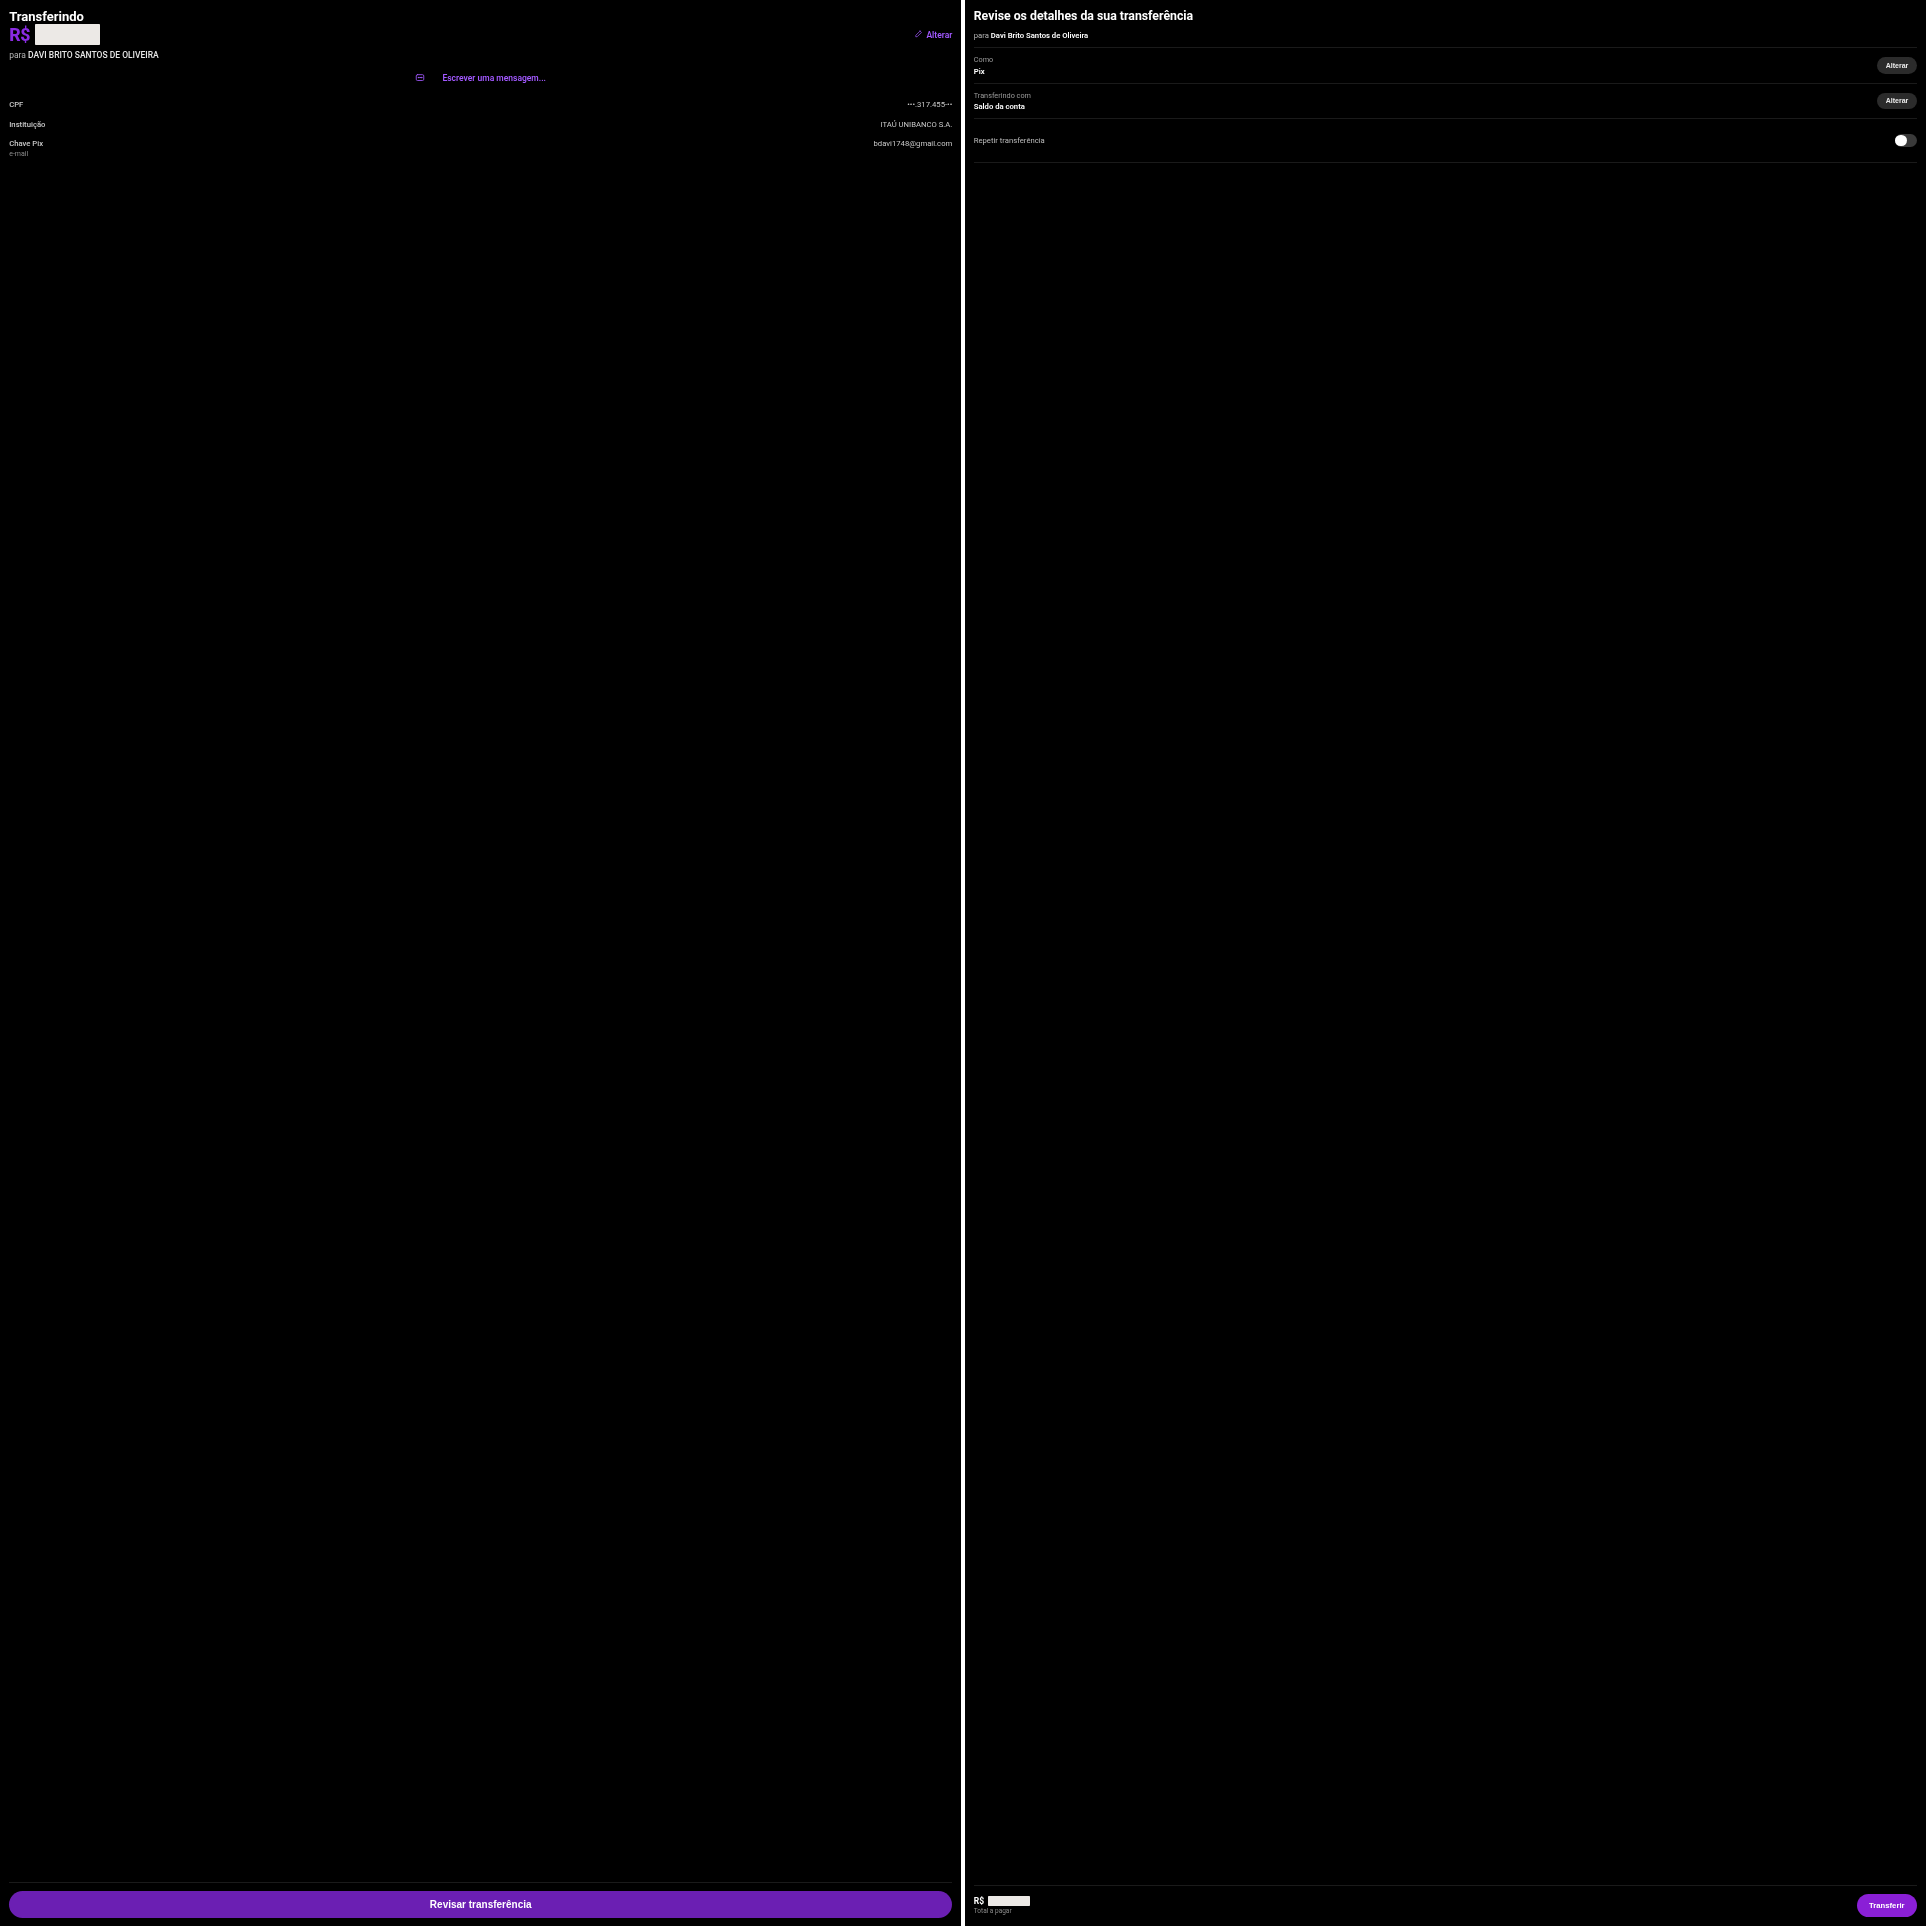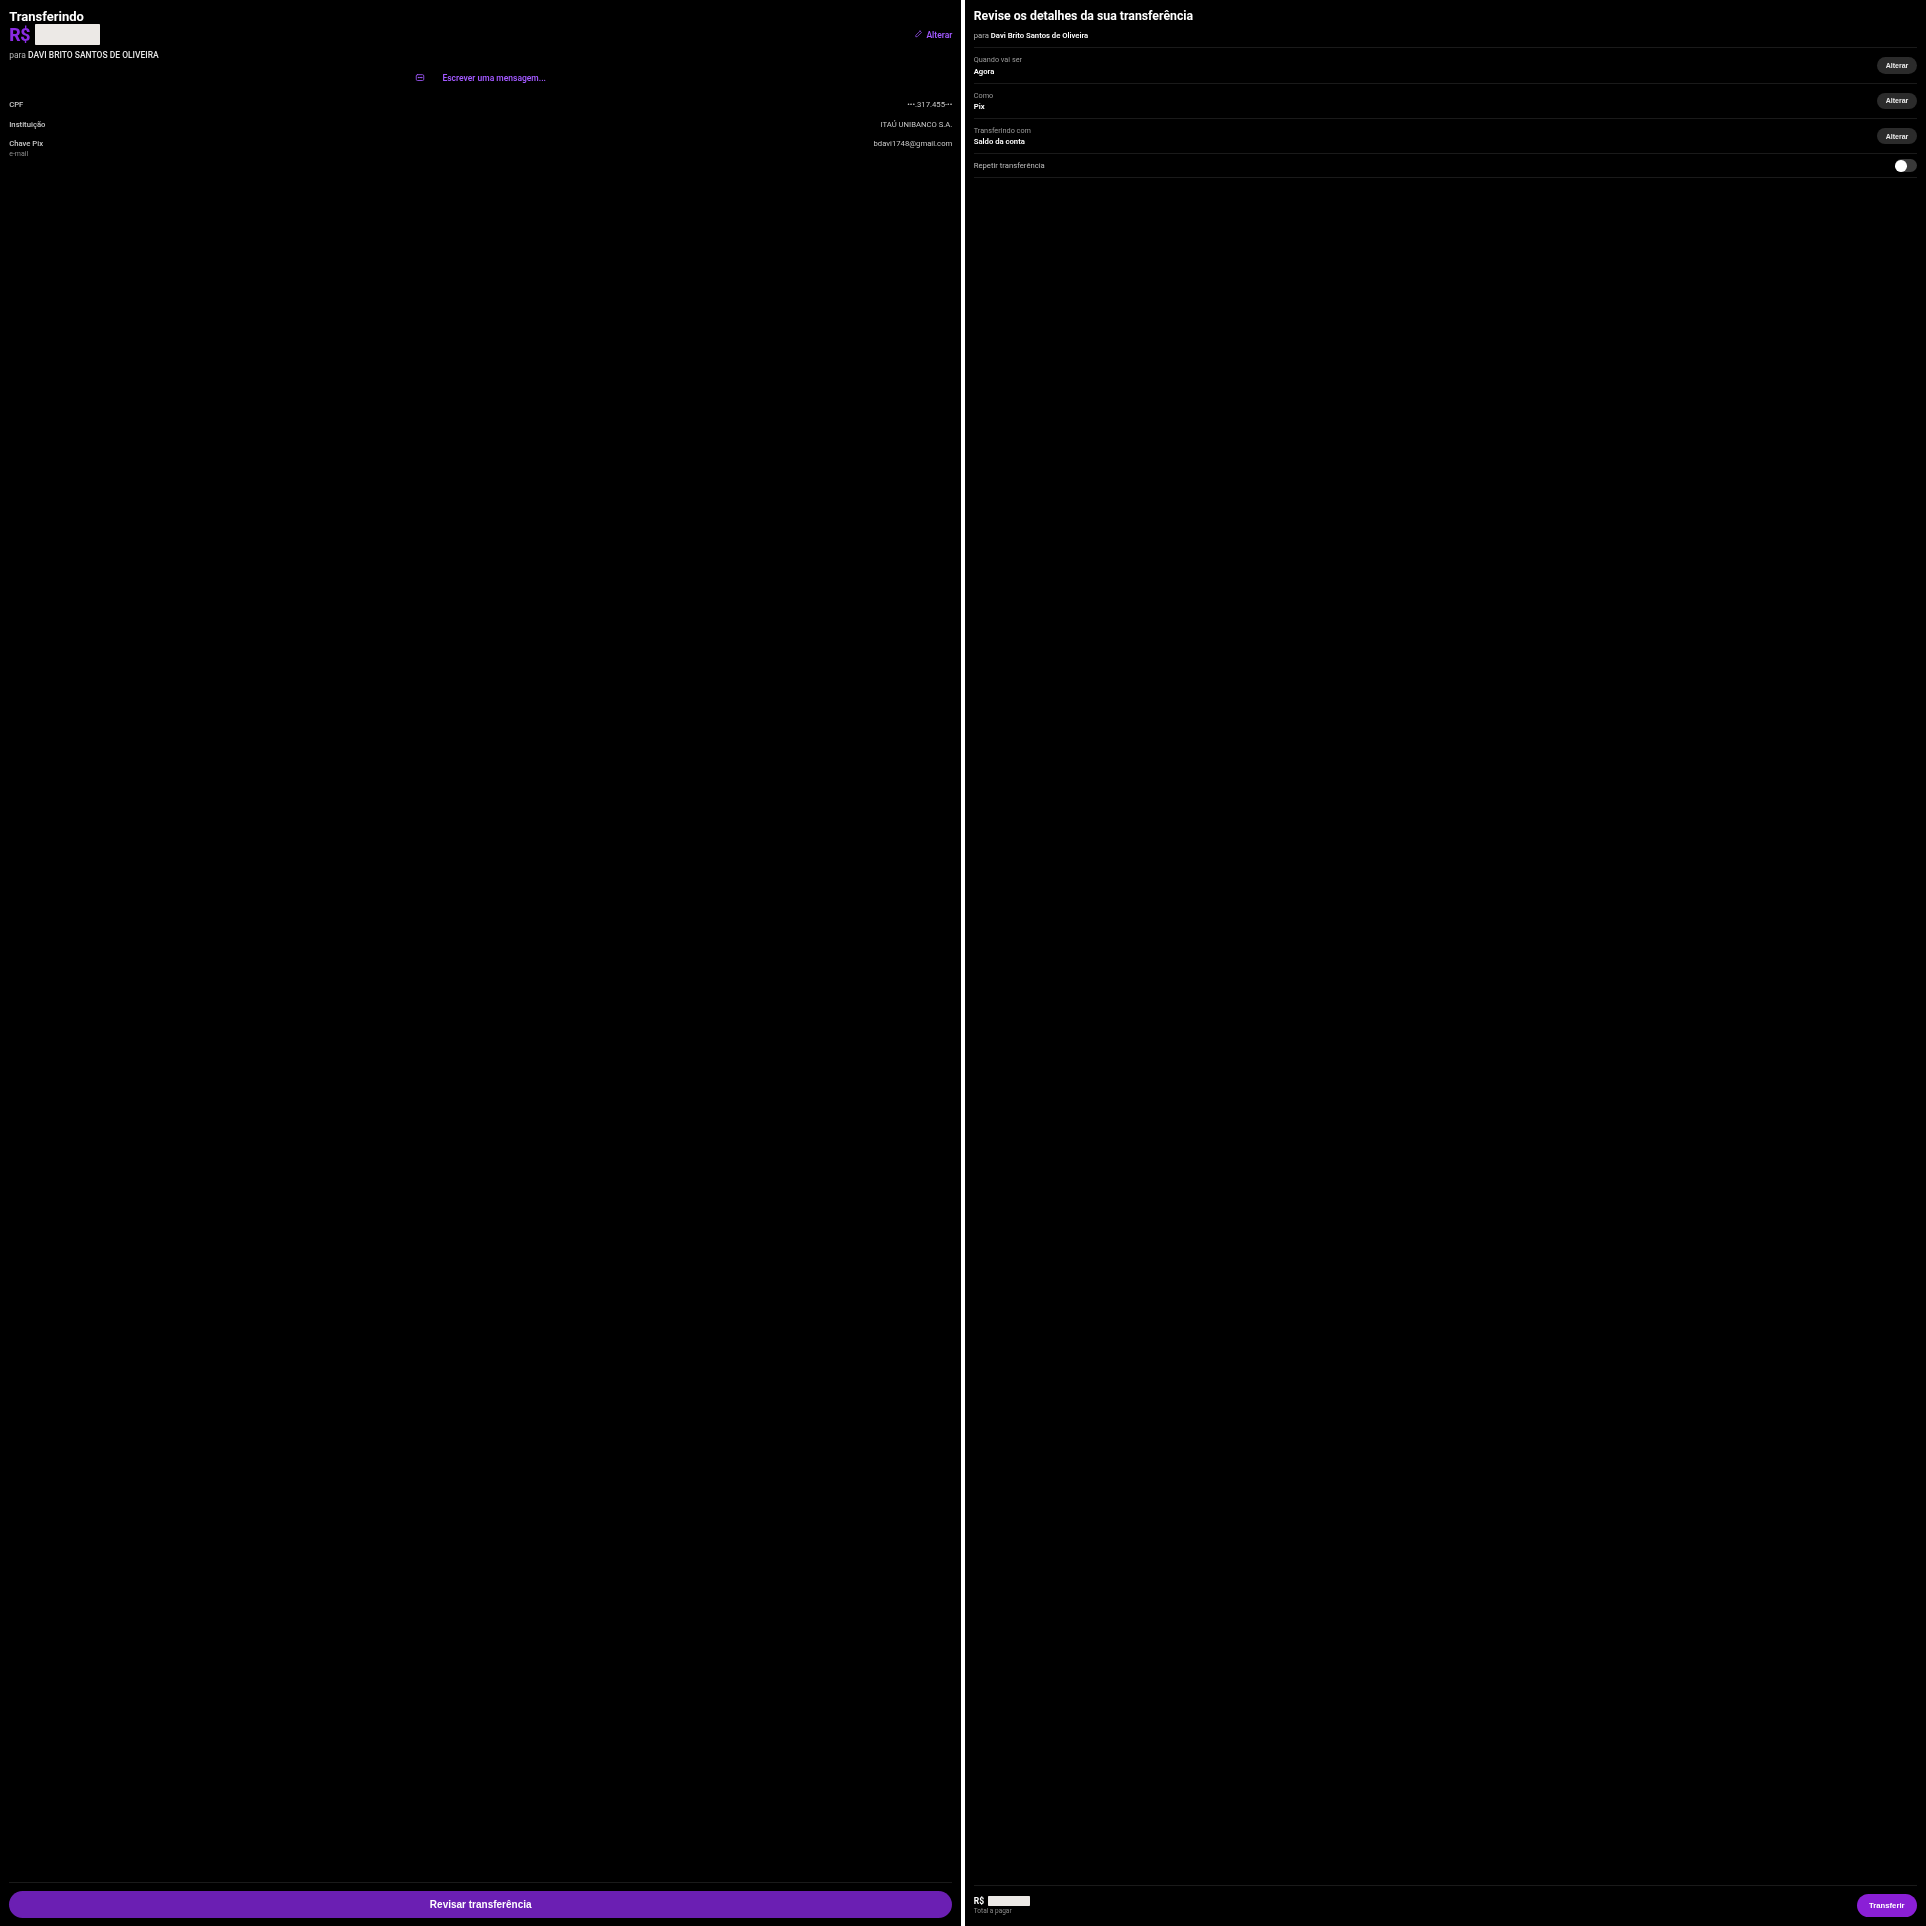--- a/index.html
+++ b/index.html
@@ -149,21 +149,21 @@
     font-weight: 600;
     cursor: pointer;
   }
 
   .toggle-row {
     display: flex;
     justify-content: space-between;
     align-items: center;
     border-top: 0.4px solid #1a1a1a;
     border-bottom: 0.4px solid #1a1a1a;
-    padding: 5px 0;
+    padding: 15px 0;
   }
   .toggle-label { color: #bdbdbd; font-size: 7.7px; }
   .toggle {
     width: 22.3px;
     height: 13px;
     background: #3a3a3a;
     border-radius: 7.7px;
     position: relative;
     cursor: pointer;
   }
@@ -266,27 +266,20 @@
 </div>
 
 <div class="screen">
   <div class="screen-content">
     <h1 class="review-title">Revise os detalhes da sua transferência</h1>
     <div class="review-subtitle">
       <span>para</span>
       <span class="name">Davi Brito Santos de Oliveira</span>
     </div>
 
-    <div class="detail-row">
-      <div class="detail-text">
-        <span class="detail-label">Quando vai ser</span>
-        <span class="detail-value">Agora</span>
-      </div>
-      <button class="pill-btn">Alterar</button>
-    </div>
 
     <div class="detail-row">
       <div class="detail-text">
         <span class="detail-label">Como</span>
         <span class="detail-value">Pix</span>
       </div>
       <button class="pill-btn">Alterar</button>
     </div>
 
     <div class="detail-row">

